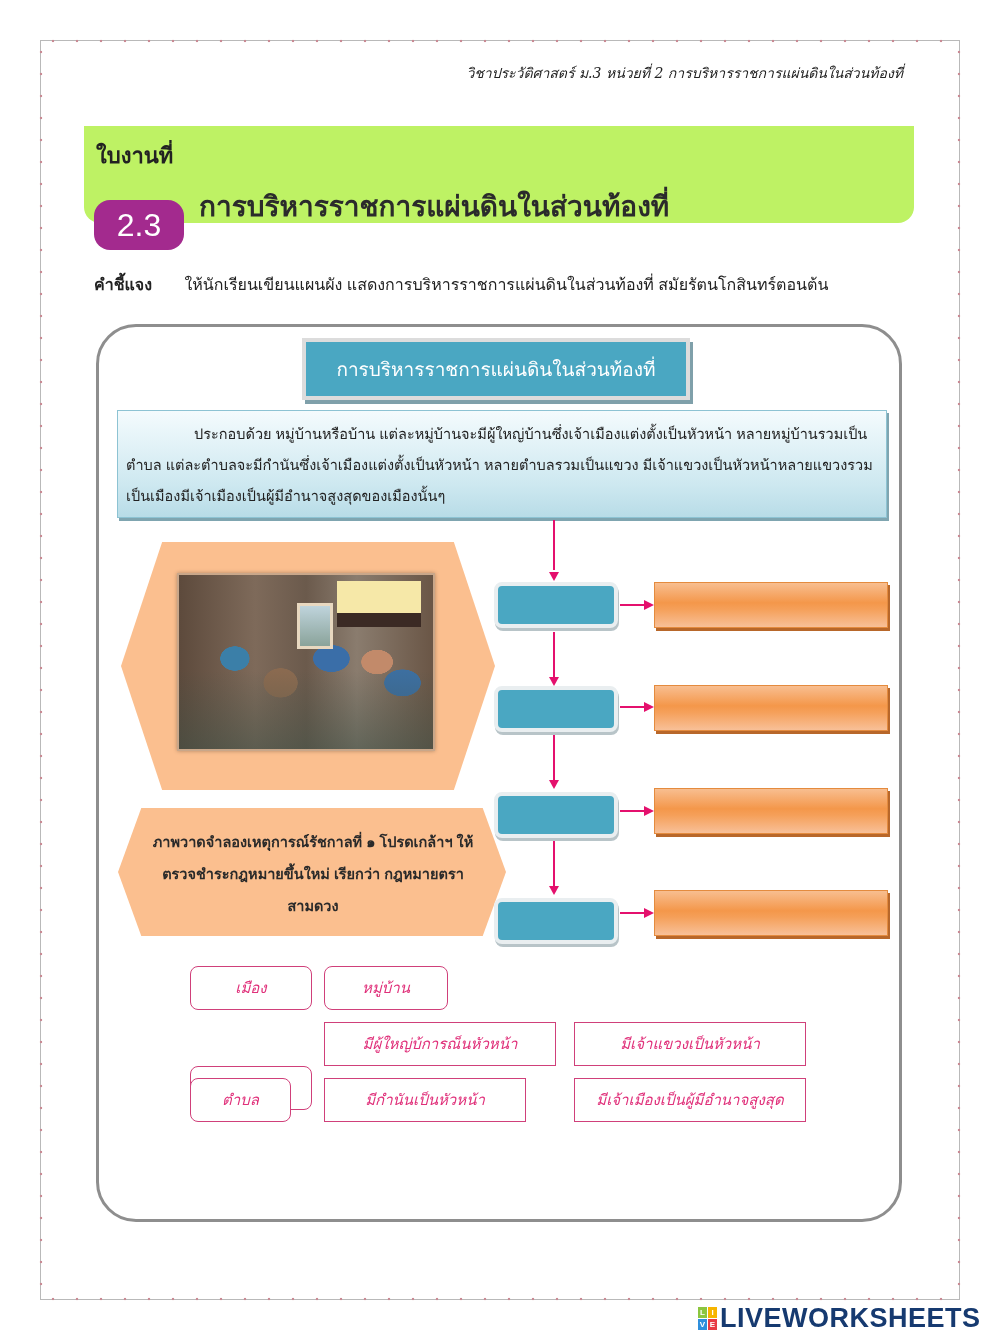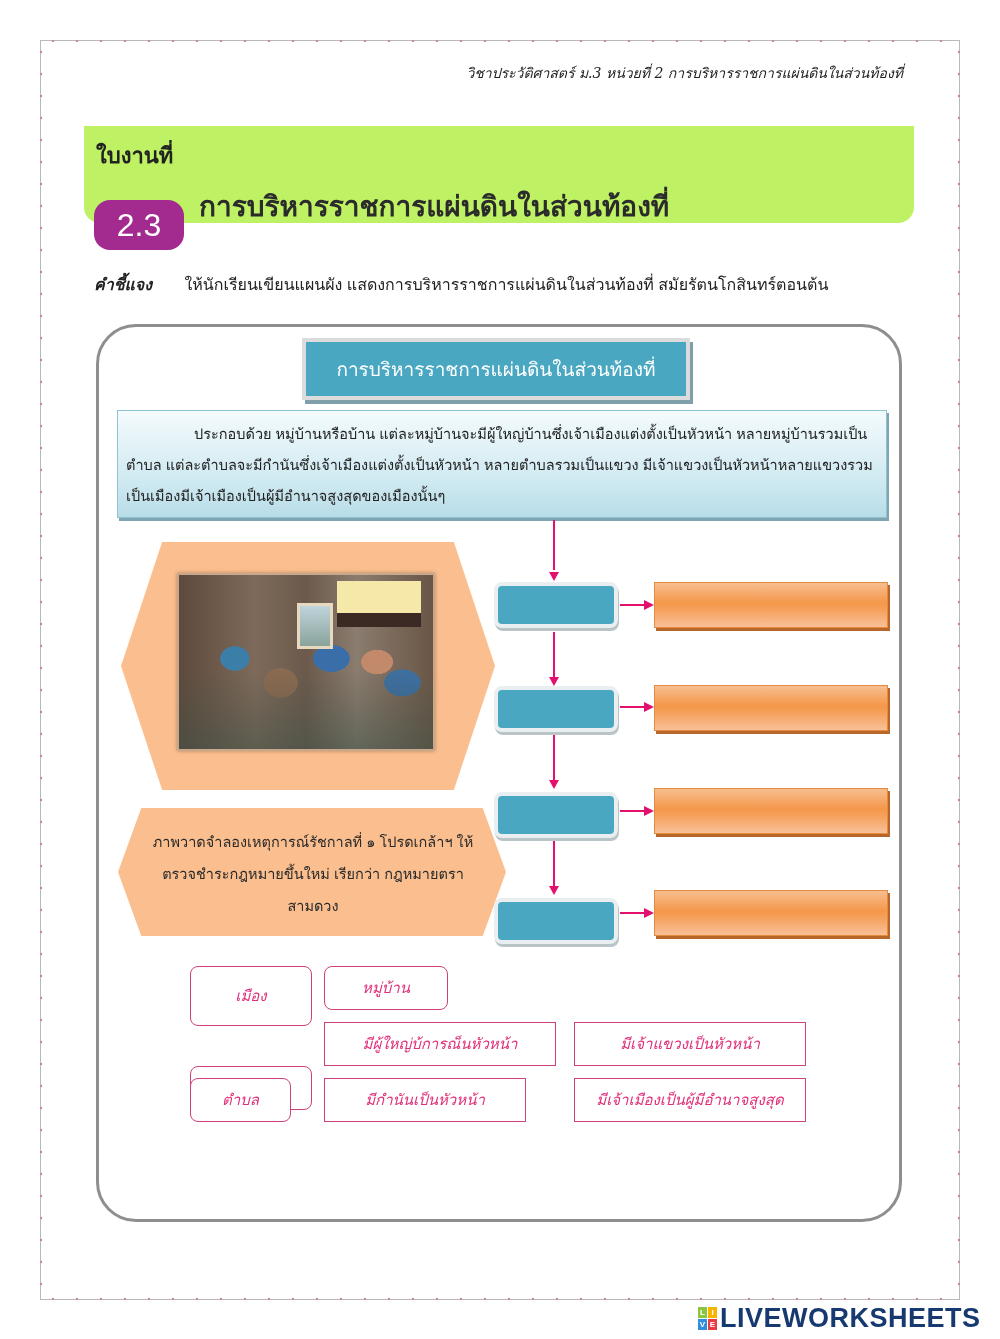--- a/index.html
+++ b/index.html
@@ -51,21 +51,21 @@
   .worksheet-title {
     position: absolute; left: 115px; top: 58px;
     font-family: "Liberation Sans", sans-serif; font-size: 28px; font-weight: bold; color: #2b2b2b;
   }
 
   
   .instructions {
     position: absolute; left: 94px; top: 272px; font-size: 16px;
     font-family: "Liberation Sans", sans-serif;
   }
-  .instructions .lbl { font-weight: bold; margin-right: 28px; font-style: italic; }
+  .instructions .lbl { font-weight: bold; margin-right: 28px; }
 
   
   .main-frame {
     position: absolute; left: 96px; top: 324px; width: 806px; height: 898px;
     border: 3px solid #8e8e8e; border-radius: 40px; background: #fff;
   }
 
   .topic-header {
     position: absolute; left: 302px; top: 338px; width: 388px; height: 62px;
     background: #4aa7c2; border: 4px solid #dcdcdc;
@@ -107,21 +107,21 @@
     position: absolute; right: 12px; top: 6px; width: 84px; height: 46px;
     background: linear-gradient(#f6e8a8 70%, #3b2a24 70%);
   }
   .painting .window {
     position: absolute; left: 118px; top: 28px; width: 36px; height: 46px;
     background: linear-gradient(#bfd4dc, #8aa39a); border: 3px solid #e8d8c0;
   }
 
   .caption-text {
     position: absolute; left: 150px; top: 826px; width: 326px;
-    text-align: center; font-weight: normal; font-size: 14.5px; line-height: 32px;
+    text-align: center; font-weight: bold; font-size: 14.5px; line-height: 32px;
     font-family: "Liberation Sans", sans-serif; color: #2a2a2a;
   }
 
   
   .flow-box {
     position: absolute; left: 494px; width: 124px; height: 46px;
     background: #4aa7c2; border: 4px solid #e9eef0; border-radius: 8px;
     box-shadow: 1px 3px 0 #b8c4c8;
   }
   .result-box {
@@ -226,21 +226,21 @@
 <div class="h-line" style="top:810px;"></div>
 <div class="h-arrow" style="top:806px;"></div>
 <div class="h-line" style="top:912px;"></div>
 <div class="h-arrow" style="top:908px;"></div>
 
 <div class="result-box" style="top:582px;"></div>
 <div class="result-box" style="top:685px;"></div>
 <div class="result-box" style="top:788px;"></div>
 <div class="result-box" style="top:890px;"></div>
 
-<div class="choice rounded" style="left:190px;top:966px;width:122px;height:60px;">เมือง</div>
+<div class="choice rounded" style="left:190px;top:966px;width:122px;height:44px;">เมือง</div>
 <div class="choice rounded" style="left:324px;top:966px;width:124px;height:44px;">หมู่บ้าน</div>
 <div class="choice rounded" style="left:190px;top:1022px;width:122px;height:44px;margin-top:44px;">แขวง</div>
 <div class="choice rounded" style="left:190px;top:1078px;width:101px;height:44px;">ตำบล</div>
 
 <div class="choice" style="left:324px;top:1022px;width:232px;height:44px;">มีผู้ใหญ่บ้การณ็นหัวหน้า</div>
 <div class="choice" style="left:574px;top:1022px;width:232px;height:44px;text-align:center;">มีเจ้าแขวงเป็นหัวหน้า</div>
 <div class="choice" style="left:324px;top:1078px;width:202px;height:44px;">มีกำนันเป็นหัวหน้า</div>
 <div class="choice" style="left:574px;top:1078px;width:232px;height:44px;">มีเจ้าเมืองเป็นผู้มีอำนาจสูงสุด</div>
 
 <div class="logo">

